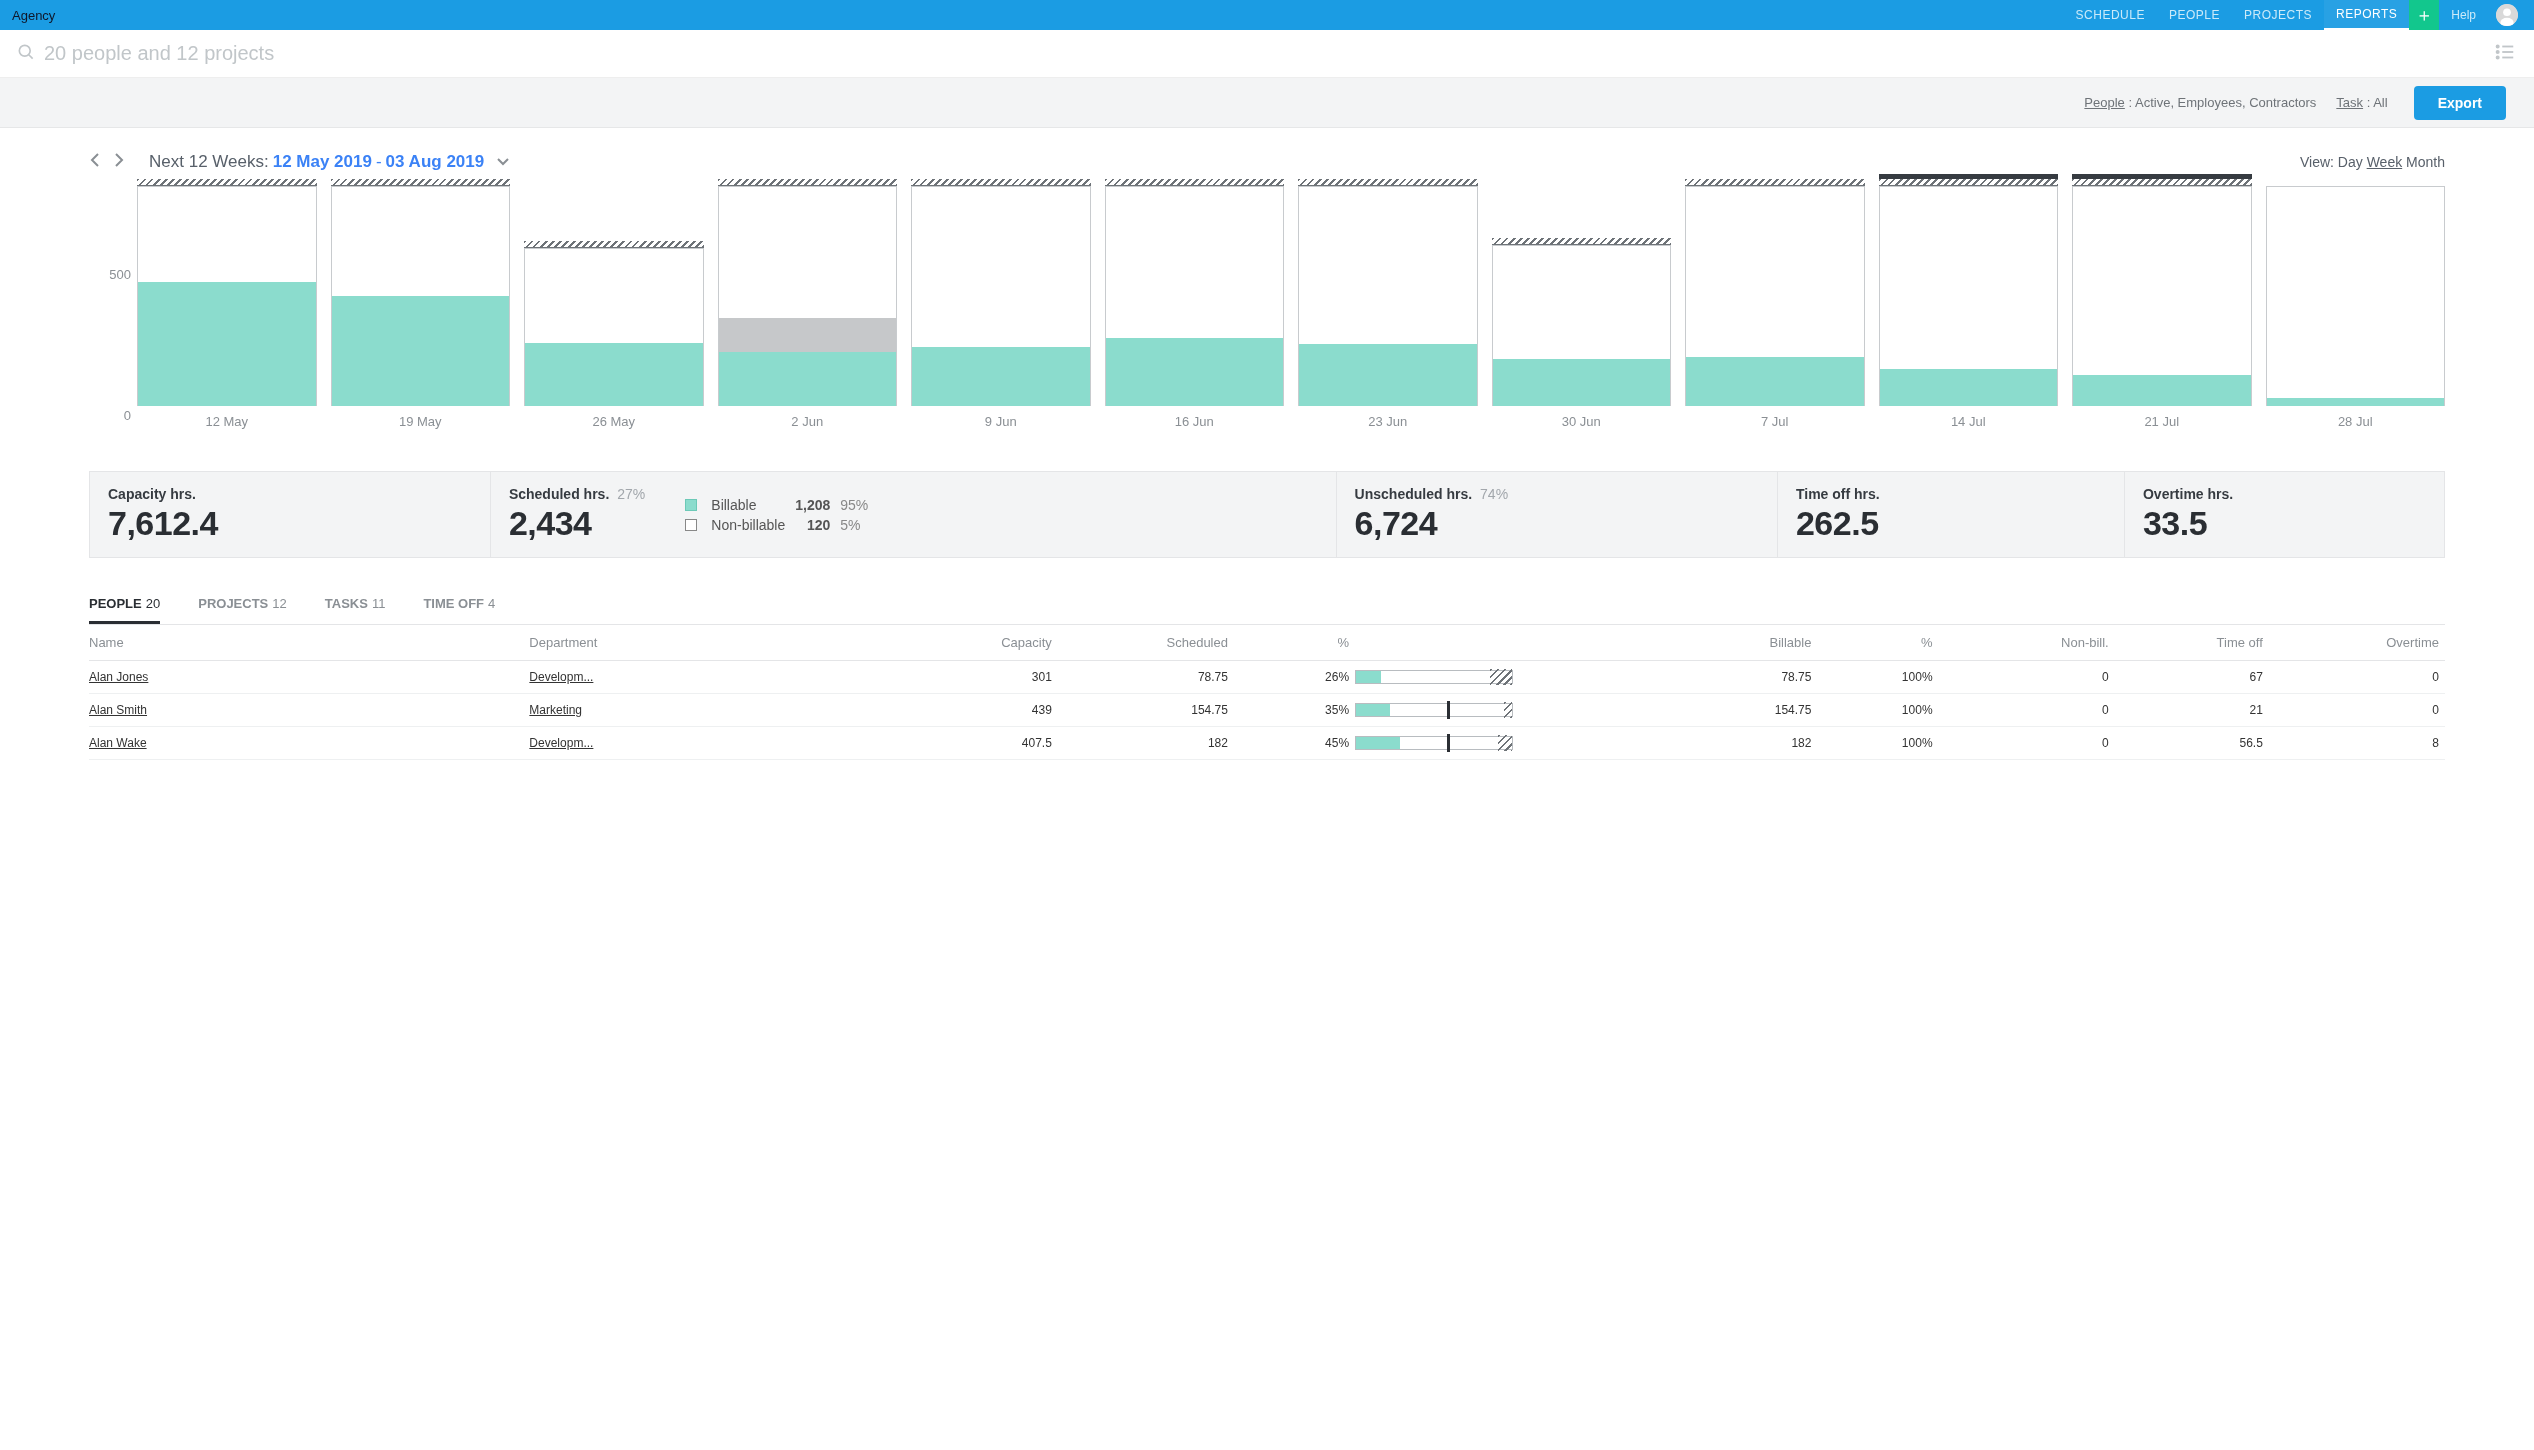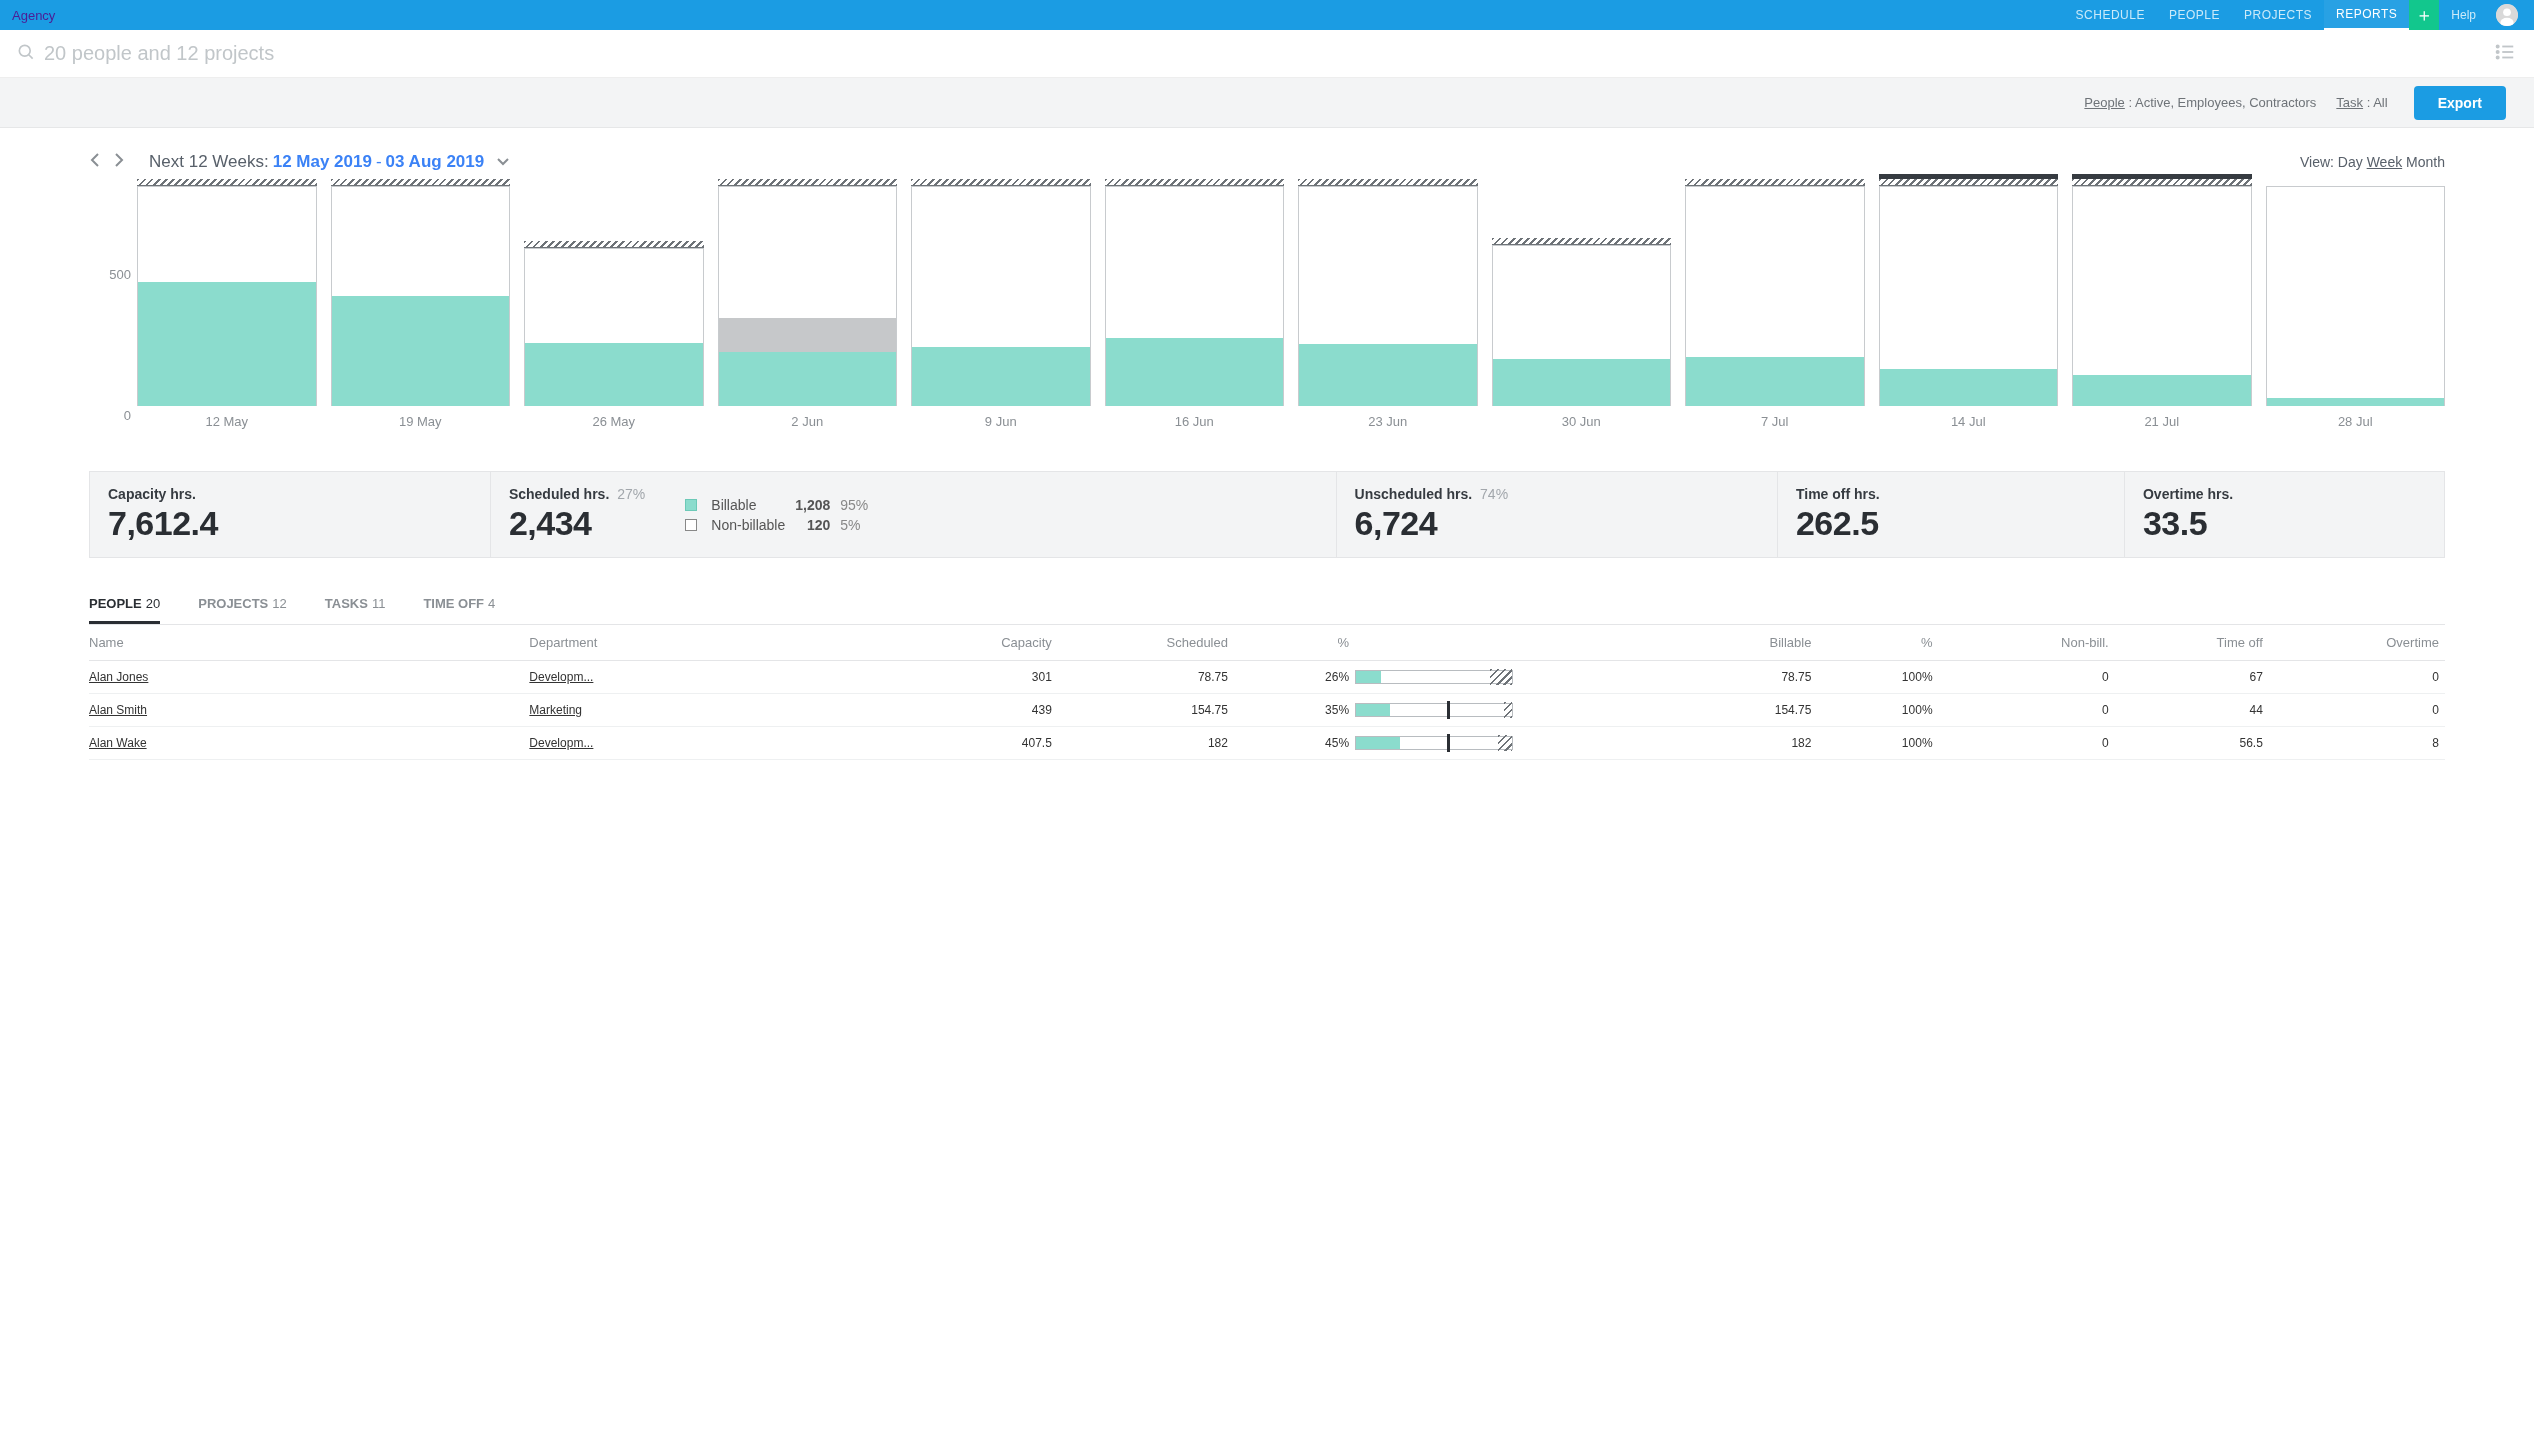--- a/index.html
+++ b/index.html
@@ -1,19 +1,19 @@
 <!DOCTYPE html>
 <html><head>
 <meta charset="utf-8">
 <style>
 * { box-sizing: border-box; margin: 0; padding: 0; }
 body { font-family: -apple-system, BlinkMacSystemFont, "Segoe UI", Arial, sans-serif; font-size: 14px; color: #333; background: #fff; }
 
 .topnav { background: #1b9ce3; height: 30px; display: flex; align-items: center; color: #fff; padding: 0 8px; }
-.topnav-title { font-size: 13px; color: #4c1d95; padding: 0 4px; }
+.topnav-title { font-size: 13px; color: #0f172a; padding: 0 4px; }
 .topnav-spacer { flex: 1; }
 .topnav-link { color: #cbeaf9; font-size: 12px; letter-spacing: 0.5px; padding: 0 12px; height: 30px; display: flex; align-items: center; cursor: pointer; }
 .topnav-link.active { color: #fff; background: rgba(255,255,255,.06); border-bottom: 2px solid #fff; }
 .topnav-plus { background: #12c78d; width: 30px; height: 30px; display: flex; align-items: center; justify-content: center; color: #fff; font-size: 18px; cursor: pointer; }
 .topnav-help { font-size: 12px; color: #cbeaf9; padding: 0 12px; cursor: pointer; }
 .topnav-avatar { width: 22px; height: 22px; border-radius: 50%; background: #ddd; margin: 0 8px; overflow: hidden; }
 .topnav-avatar svg { width: 100%; height: 100%; }
 
 .searchbar { height: 48px; display: flex; align-items: center; padding: 0 8px; border-bottom: 1px solid #eee; }
 .search-icon { color: #c1c6c9; margin: 0 8px; }
@@ -361,21 +361,21 @@
           <div class="tcell">
             <div class="mini">
               <div class="mb" style="width: 22%;"></div>
               <div class="mt" style="width: 5%;"></div>
               <div class="ov" style="left: 58%;"></div>
             </div>
           </div>
           <div class="tcell r">154.75</div>
           <div class="tcell r">100%</div>
           <div class="tcell r">0</div>
-          <div class="tcell r">44</div>
+          <div class="tcell r">21</div>
           <div class="tcell r">0</div>
         </div>
         <div class="trow">
           <div class="tcell link">Alan Wake</div>
           <div class="tcell link">Developm...</div>
           <div class="tcell r">407.5</div>
           <div class="tcell r">182</div>
           <div class="tcell r">45%</div>
           <div class="tcell">
             <div class="mini">

